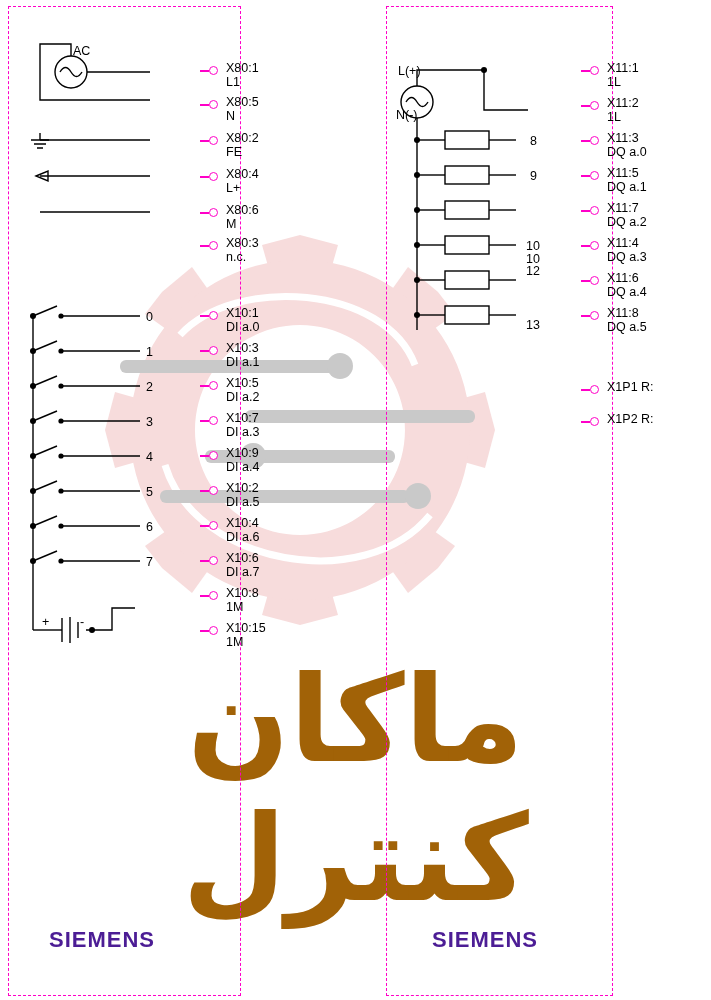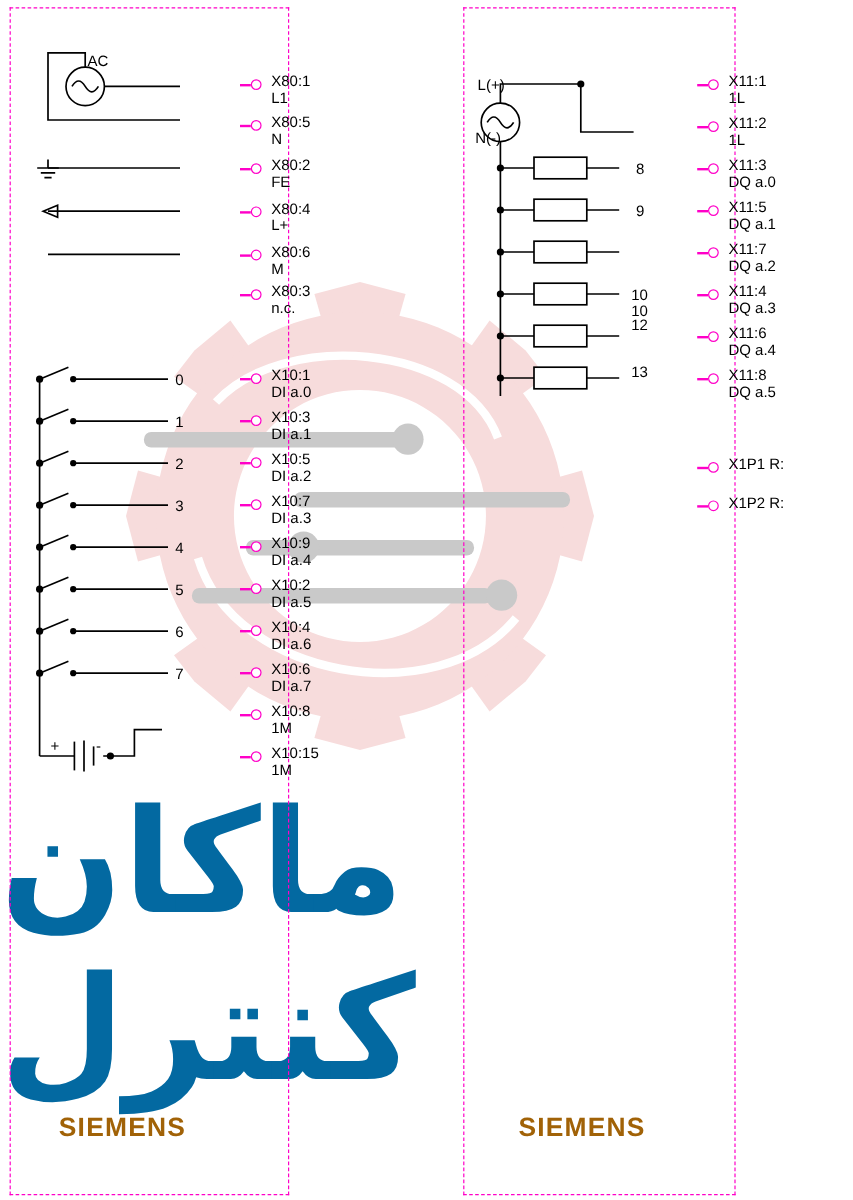--- a/index.html
+++ b/index.html
@@ -8,30 +8,30 @@
     background:#ffffff;
     font-family:"Liberation Sans", sans-serif;
     position:relative;
     overflow:hidden;
   }
   #sheet{position:absolute;left:0;top:0;width:711px;height:1000px;}
 
   
   .wm{position:absolute;pointer-events:none;}
   #wm-gear{left:85px;top:215px;width:430px;height:430px;opacity:1;}
-  #wm-text{left:0;top:650px;width:711px;text-align:left;
-    font-size:120px;font-weight:bold;color:#0369a1;
+  #wm-text{left:0;top:650px;width:711px;text-align:center;
+    font-size:120px;font-weight:bold;color:#a16207;
     font-family:"DejaVu Sans", sans-serif;direction:rtl;}
 
   
   .module{position:absolute;border:1.6px dashed #ff00c8;background:transparent;}
   #mod-left{left:8px;top:6px;width:231px;height:988px;}
   #mod-right{left:386px;top:6px;width:225px;height:988px;}
 
-  .siemens{position:absolute;color:#a16207;font-weight:bold;font-size:22px;
+  .siemens{position:absolute;color:#4c1d95;font-weight:bold;font-size:22px;
     letter-spacing:1px;font-family:"Liberation Sans", sans-serif;}
   #siemens-left{left:49px;top:927px;}
   #siemens-right{left:432px;top:927px;}
 
   
   .term{position:absolute;}
   .term .ring{position:absolute;left:0;top:0;width:9px;height:9px;
     border:1.6px solid #ff00c8;border-radius:50%;box-sizing:border-box;background:#fff;}
   .term .stub{position:absolute;left:-9px;top:4px;width:9px;height:1.6px;background:#ff00c8;}
   .term .lbl{position:absolute;left:17px;top:-5px;font-size:12.5px;color:#000;white-space:nowrap;line-height:14px;}
@@ -338,21 +338,21 @@
       <span>X10:15</span>
       <span class="l2">1M</span>
     </span>
   </div>
 
   <div class="num" style="left:530px;top:134px;">8</div>
   <div class="num" style="left:530px;top:169px;">9</div>
   <div class="num" style="left:526px;top:204px;margin-top:48px;">10</div>
   <div class="num" style="left:526px;top:239px;">10</div>
   <div class="num" style="left:526px;top:264px;">12</div>
-  <div class="num" style="left:526px;top:303px;">13</div>
+  <div class="num" style="left:526px;top:318px;">13</div>
 
   <div class="term" style="left:590px;top:66px;">
     <span class="stub"></span>
     <span class="ring"></span>
     <span class="lbl">
       <span>X11:1</span>
       <span class="l2">1L</span>
     </span>
   </div>
   <div class="term" style="left:590px;top:101px;">

